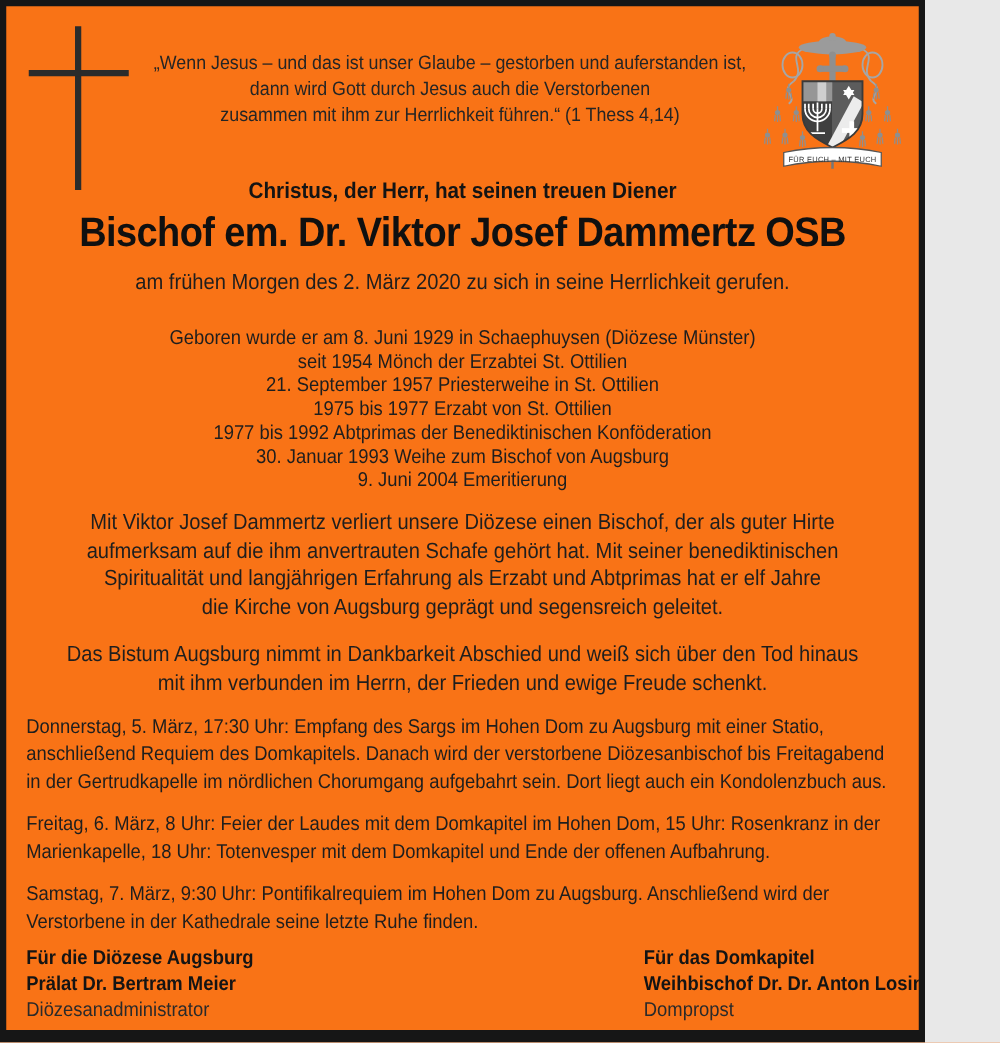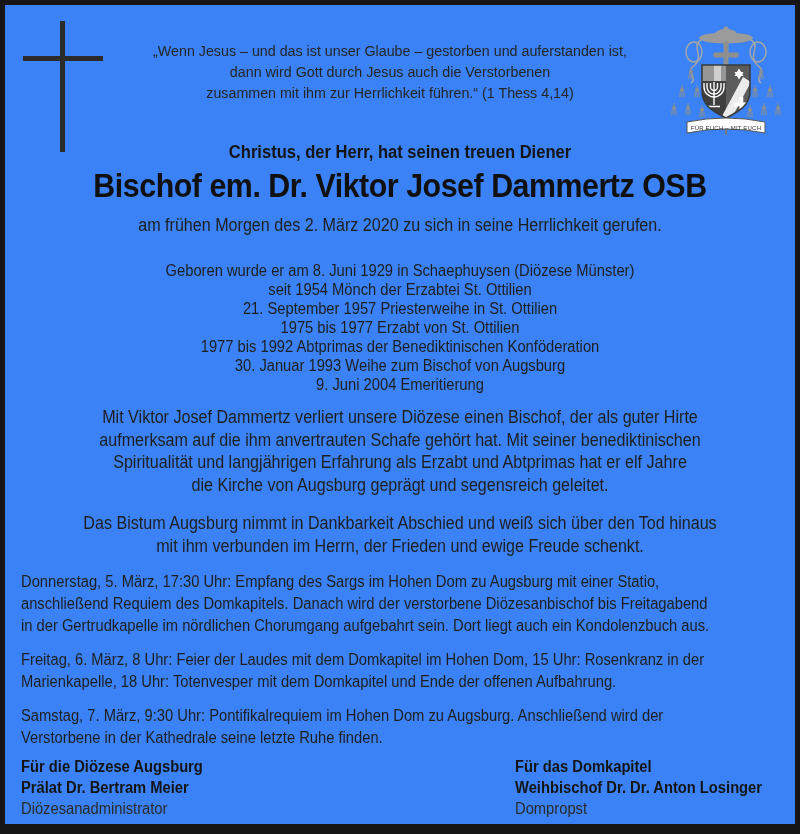--- a/index.html
+++ b/index.html
@@ -1,20 +1,20 @@
 <!DOCTYPE html>
 <html lang="de"><head>
 <meta charset="utf-8">
 <style>
   html,body{margin:0;padding:0;background:#e8e8e8;}
   .sheet{
     position:relative;
-    width:800px;height:834px;
+    width:740px;height:834px;
     box-sizing:border-box;
-    background:#3b82f6;
+    background:#f97316;
     border:5px solid #161616;
     border-bottom-width:10px;
     font-family:"Liberation Sans","DejaVu Sans",sans-serif;
     color:#1e1e1e;
     overflow:hidden;
   }
   .line{white-space:nowrap;}
   
   .cx{transform:scaleX(0.92);transform-origin:50% 0;text-align:center;}
   .lx{transform:scaleX(0.92);transform-origin:0 0;}

